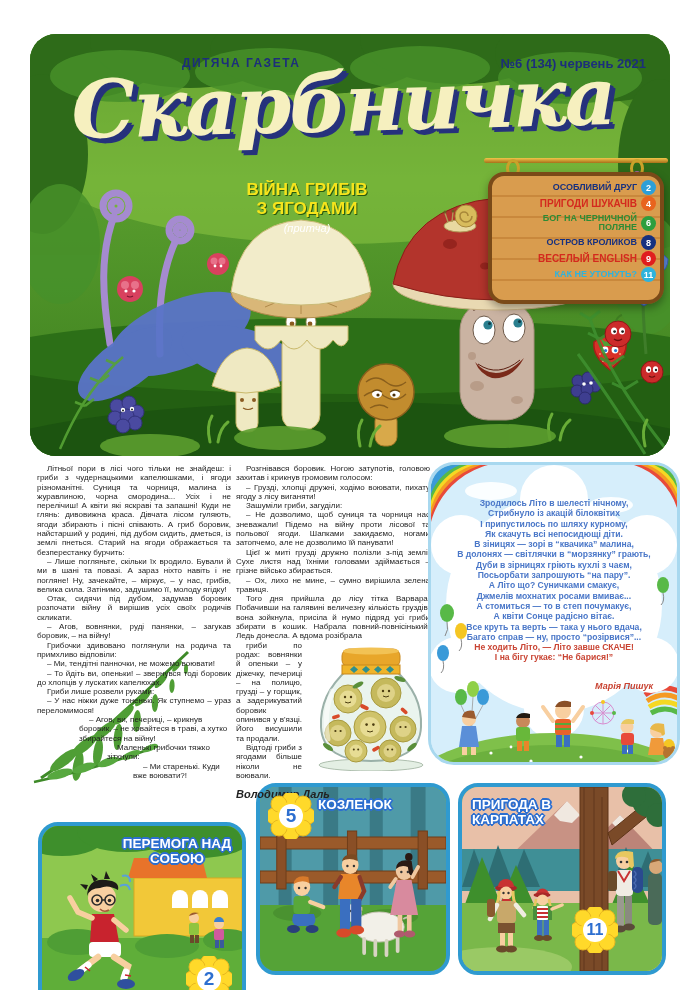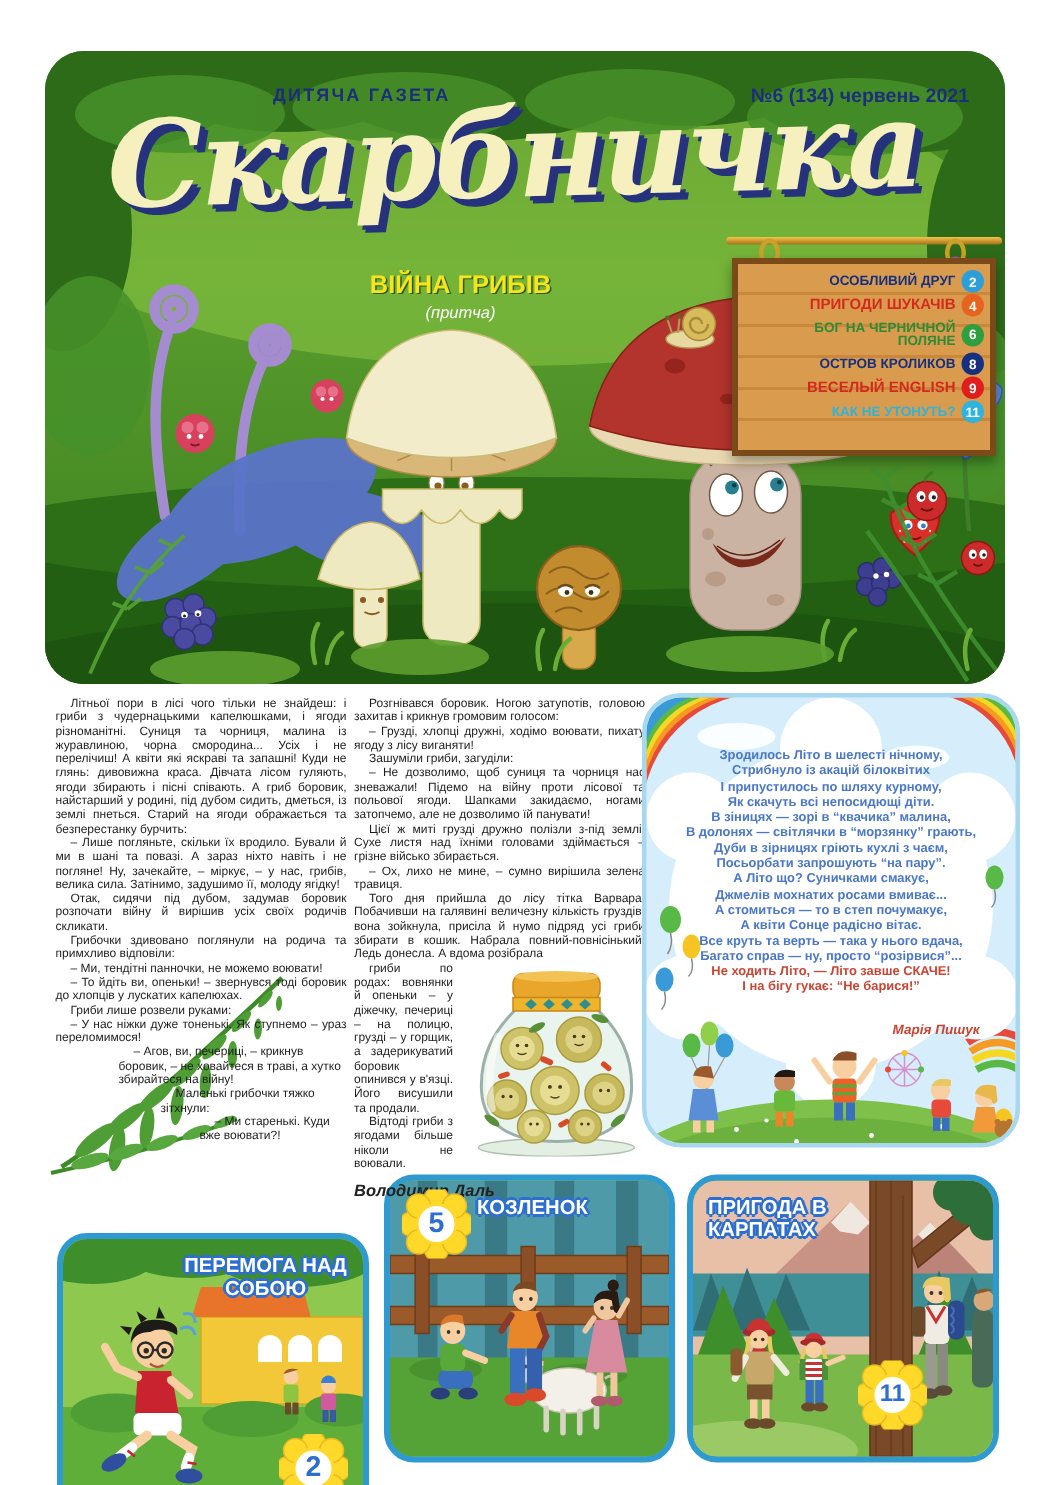--- a/index.html
+++ b/index.html
@@ -12,21 +12,21 @@
   .issue{position:absolute;right:24px;top:22px;font-size:13px;font-weight:bold;color:#1c2e7b;z-index:4;}
   .main-title{position:absolute;left:0;right:14px;top:22px;text-align:center;font-family:"DejaVu Serif",serif;font-style:italic;font-weight:900;font-size:80px;color:#f6f0bf;text-shadow:3px 3px 0 #26327c,5px 5px 0 #26327c;transform:rotate(-1.5deg);z-index:3;white-space:nowrap;letter-spacing:-2px;}
   .feature{position:absolute;left:152px;top:146px;width:250px;text-align:center;z-index:3;}
   .feature .fl{font-size:17px;font-weight:900;color:#f6e41c;line-height:19px;text-shadow:1px 1px 0 #2a5a10;}
   .feature .sub{font-size:11px;font-style:italic;color:#ffffff;margin-top:4px;}
 
   
   .sign-rod{position:absolute;right:2px;top:124px;width:184px;height:5px;background:linear-gradient(#f2c54a,#a8701a);border-radius:4px;z-index:5;}
   .hook{position:absolute;width:8px;height:13px;border:3px solid #caa22a;border-radius:50%;top:125px;z-index:5;background:transparent;}
   .hook.hl{right:150px;} .hook.hr{right:26px;}
-  .sign{position:absolute;right:6px;top:138px;width:176px;height:132px;border:4px solid #7a4a18;border-radius:0;z-index:6;
+  .sign{position:absolute;right:6px;top:138px;width:176px;height:132px;border:4px solid #7a4a18;border-radius:16px;z-index:6;
         background:repeating-linear-gradient(180deg,#d99c4e 0 19px,#c9883c 19px 21px);box-shadow:0 4px 8px rgba(0,0,0,.35);padding:3px 4px;box-sizing:border-box;}
   .toc-row{display:flex;align-items:center;justify-content:flex-end;gap:4px;margin:1px 0;}
   .toc-row .lbl{font-size:9px;font-weight:900;text-align:right;line-height:9.5px;}
   .toc-row .num{width:15px;height:15px;border-radius:50%;color:#fff;font-size:9px;font-weight:bold;display:flex;align-items:center;justify-content:center;flex:0 0 auto;}
   .t0 .lbl{color:#16307f}.t0 .num{background:#2d9fd8}
   .t1 .lbl{color:#d42a1e;font-size:10px}.t1 .num{background:#e8641e}
   .t2 .lbl{color:#2e8b35}.t2 .num{background:#2e9e3e}
   .t3 .lbl{color:#16307f}.t3 .num{background:#16307f}
   .t4 .lbl{color:#d42a1e;font-size:10px}.t4 .num{background:#e01e1e}
   .t5 .lbl{color:#2fb3dc}.t5 .num{background:#2fb3dc}
@@ -299,20 +299,21 @@
         <ellipse cx="120" cy="412" rx="50" ry="12"></ellipse>
     </g>
   </svg>
 
   <div class="kicker">ДИТЯЧА ГАЗЕТА</div>
   <div class="issue">№6 (134) червень 2021</div>
   <div class="main-title">Скарбничка</div>
 
   <div class="feature">
     <div class="fl">ВІЙНА ГРИБІВ</div>
+    <div class="fl">З ЯГОДАМИ</div>
     <div class="sub">(притча)</div>
   </div>
 
   <div class="sign-rod"></div>
   <div class="hook hl"></div>
   <div class="hook hr"></div>
   <div class="sign">
     <div class="toc-row t0">
       <span class="lbl">ОСОБЛИВИЙ ДРУГ</span>
       <span class="num">2</span>
@@ -337,20 +338,21 @@
       <span class="lbl">КАК НЕ УТОНУТЬ?</span>
       <span class="num">11</span>
     </div>
   </div>
 </div>
 
 <div class="story" id="col1">
   <p>Літньої пори в лісі чого тільки не знайдеш: і гриби з чудернацькими капелюшками, і ягоди різноманітні. Суниця та чорниця, малина із журавлиною, чорна смородина... Усіх і не перелічиш! А квіти які яскраві та запашні! Куди не глянь: дивовижна краса. Дівчата лісом гуляють, ягоди збирають і пісні співають. А гриб боровик, найстарший у родині, під дубом сидить, дметься, із землі пнеться. Старий на ягоди ображається та безперестанку бурчить:</p>
   <p>– Лише погляньте, скільки їх вродило. Бували й ми в шані та повазі. А зараз ніхто навіть і не погляне! Ну, зачекайте, – міркує, – у нас, грибів, велика сила. Затінимо, задушимо її, молоду ягідку!</p>
   <p>Отак, сидячи під дубом, задумав боровик розпочати війну й вирішив усіх своїх родичів скликати.</p>
+  <p>– Агов, вовнянки, руді панянки, – загукав боровик, – на війну!</p>
   <p>Грибочки здивовано поглянули на родича та примхливо відповіли:</p>
   <p>– Ми, тендітні панночки, не можемо воювати!</p>
   <p>– То йдіть ви, опеньки! – звернувся тоді боровик до хлопців у лускатих капелюхах.</p>
   <p>Гриби лише розвели руками:</p>
   <p>– У нас ніжки дуже тоненькі. Як ступнемо – ураз переломимося!</p>
   <p class="shift1">– Агов, ви, печериці, – крикнув боровик, – не ховайтеся в траві, а хутко збирайтеся на війну!</p>
   <p class="shift2">Маленькі грибочки тяжко зітхнули:</p>
   <p class="shift3">– Ми старенькі. Куди вже воювати?!</p>
 </div>
 

